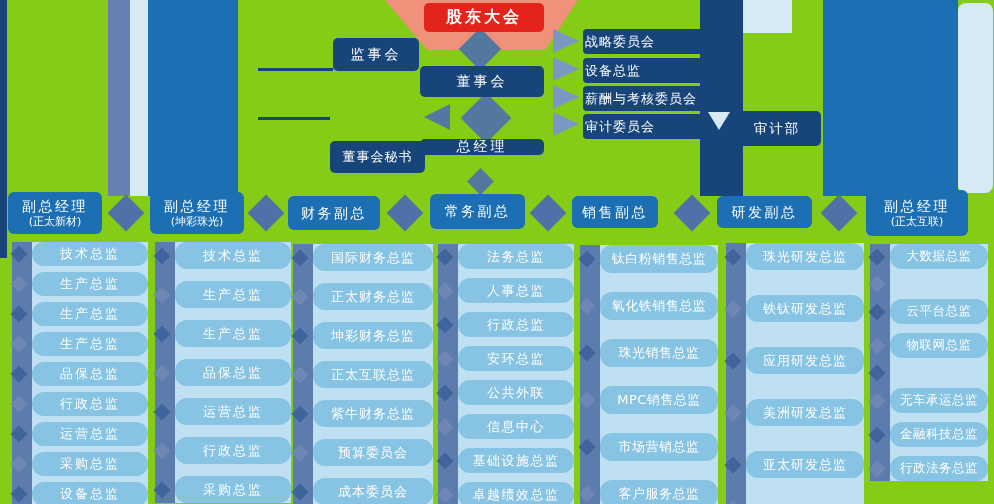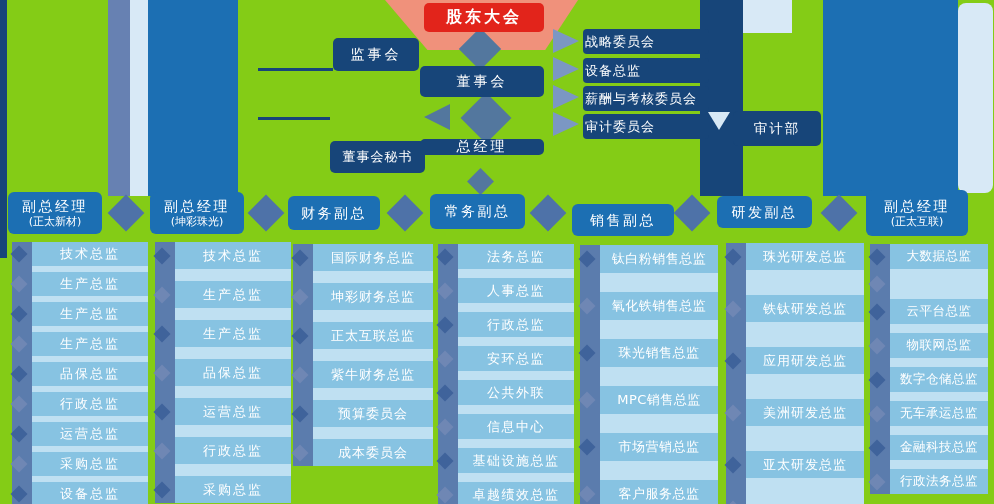--- a/index.html
+++ b/index.html
@@ -29,32 +29,32 @@
   
   .vph{position:absolute;background:#1c6fb3;border-radius:6px;color:#fff;display:flex;flex-direction:column;
        align-items:center;justify-content:center;line-height:1.2;z-index:3;}
   .vph .lbl{font-size:14px;letter-spacing:2.5px;}
   .vph .sub{font-size:11px;letter-spacing:0;}
   .vph .sub:empty{display:none;}
   .c0{left:8px;top:192px;width:94px;height:42px;}
   .c1{left:150px;top:192px;width:94px;height:42px;}
   .c2{left:288px;top:196px;width:92px;height:34px;}
   .c3{left:430px;top:194px;width:95px;height:35px;}
-  .c4{left:572px;top:196px;width:102px;height:32px;margin-top:8px;}
+  .c4{left:572px;top:196px;width:86px;height:32px;}
   .c5{left:717px;top:196px;width:95px;height:32px;}
   .c6{left:866px;top:190px;width:102px;height:46px;}
   .vdia{position:absolute;width:26px;height:26px;transform:rotate(45deg);background:#4e72a8;top:200px;z-index:2;}
 
   
   .items{position:absolute;display:flex;flex-direction:column;z-index:2;
          background:linear-gradient(90deg,#5b7cad 0 20px,#bfe0f2 20px 100%);}
   .irow{display:flex;align-items:center;}
   .irow .dmark{width:12px;height:12px;transform:rotate(45deg);background:#3f639b;margin:0 7px 0 1px;flex:none;}
   .irow:nth-child(even) .dmark{background:#6f87b4;}
-  .ibox{background:#87c3e2;border-radius:0;color:#fff;display:flex;align-items:center;justify-content:center;
+  .ibox{background:#87c3e2;border-radius:12px;color:#fff;display:flex;align-items:center;justify-content:center;
         font-size:13px;letter-spacing:2px;box-sizing:border-box;}
   .col0{left:12px;top:242px;gap:6px;}   .col0 .ibox{width:116px;height:24px;}
   .col1{left:155px;top:242px;gap:12px;} .col1 .ibox{width:116px;height:27px;}
   .col2{left:293px;top:244px;gap:12px;} .col2 .ibox{width:120px;height:27px;letter-spacing:1px;}
   .col3{left:438px;top:244px;gap:9px;}  .col3 .ibox{width:116px;height:25px;letter-spacing:1.5px;}
   .col4{left:580px;top:245px;gap:19px;} .col4 .ibox{width:118px;height:28px;letter-spacing:0.5px;}
   .col5{left:726px;top:243px;gap:25px;} .col5 .ibox{width:118px;height:27px;letter-spacing:1px;}
   .col6{left:870px;top:244px;gap:9px;}  .col6 .ibox{width:98px;height:25px;letter-spacing:0.5px;font-size:12.5px;}
 </style>
 </head>
@@ -199,20 +199,24 @@
         <div class="ibox">采购总监</div>
       </div>
     </div>
   <div class="items col2">
       <div class="irow">
         <span class="dmark"></span>
         <div class="ibox">国际财务总监</div>
       </div>
       <div class="irow">
         <span class="dmark"></span>
+        <div class="ibox">正太财务总监</div>
+      </div>
+      <div class="irow">
+        <span class="dmark"></span>
         <div class="ibox">坤彩财务总监</div>
       </div>
       <div class="irow">
         <span class="dmark"></span>
         <div class="ibox">正太互联总监</div>
       </div>
       <div class="irow">
         <span class="dmark"></span>
         <div class="ibox">紫牛财务总监</div>
       </div>
@@ -321,21 +325,20 @@
       <div class="irow">
         <span class="dmark"></span>
         <div class="ibox">云平台总监</div>
       </div>
       <div class="irow">
         <span class="dmark"></span>
         <div class="ibox">物联网总监</div>
       </div>
       <div class="irow">
         <span class="dmark"></span>
-        <div class="ibox">数字仓储总监</div>
       </div>
       <div class="irow">
         <span class="dmark"></span>
         <div class="ibox">无车承运总监</div>
       </div>
       <div class="irow">
         <span class="dmark"></span>
         <div class="ibox">金融科技总监</div>
       </div>
       <div class="irow">

